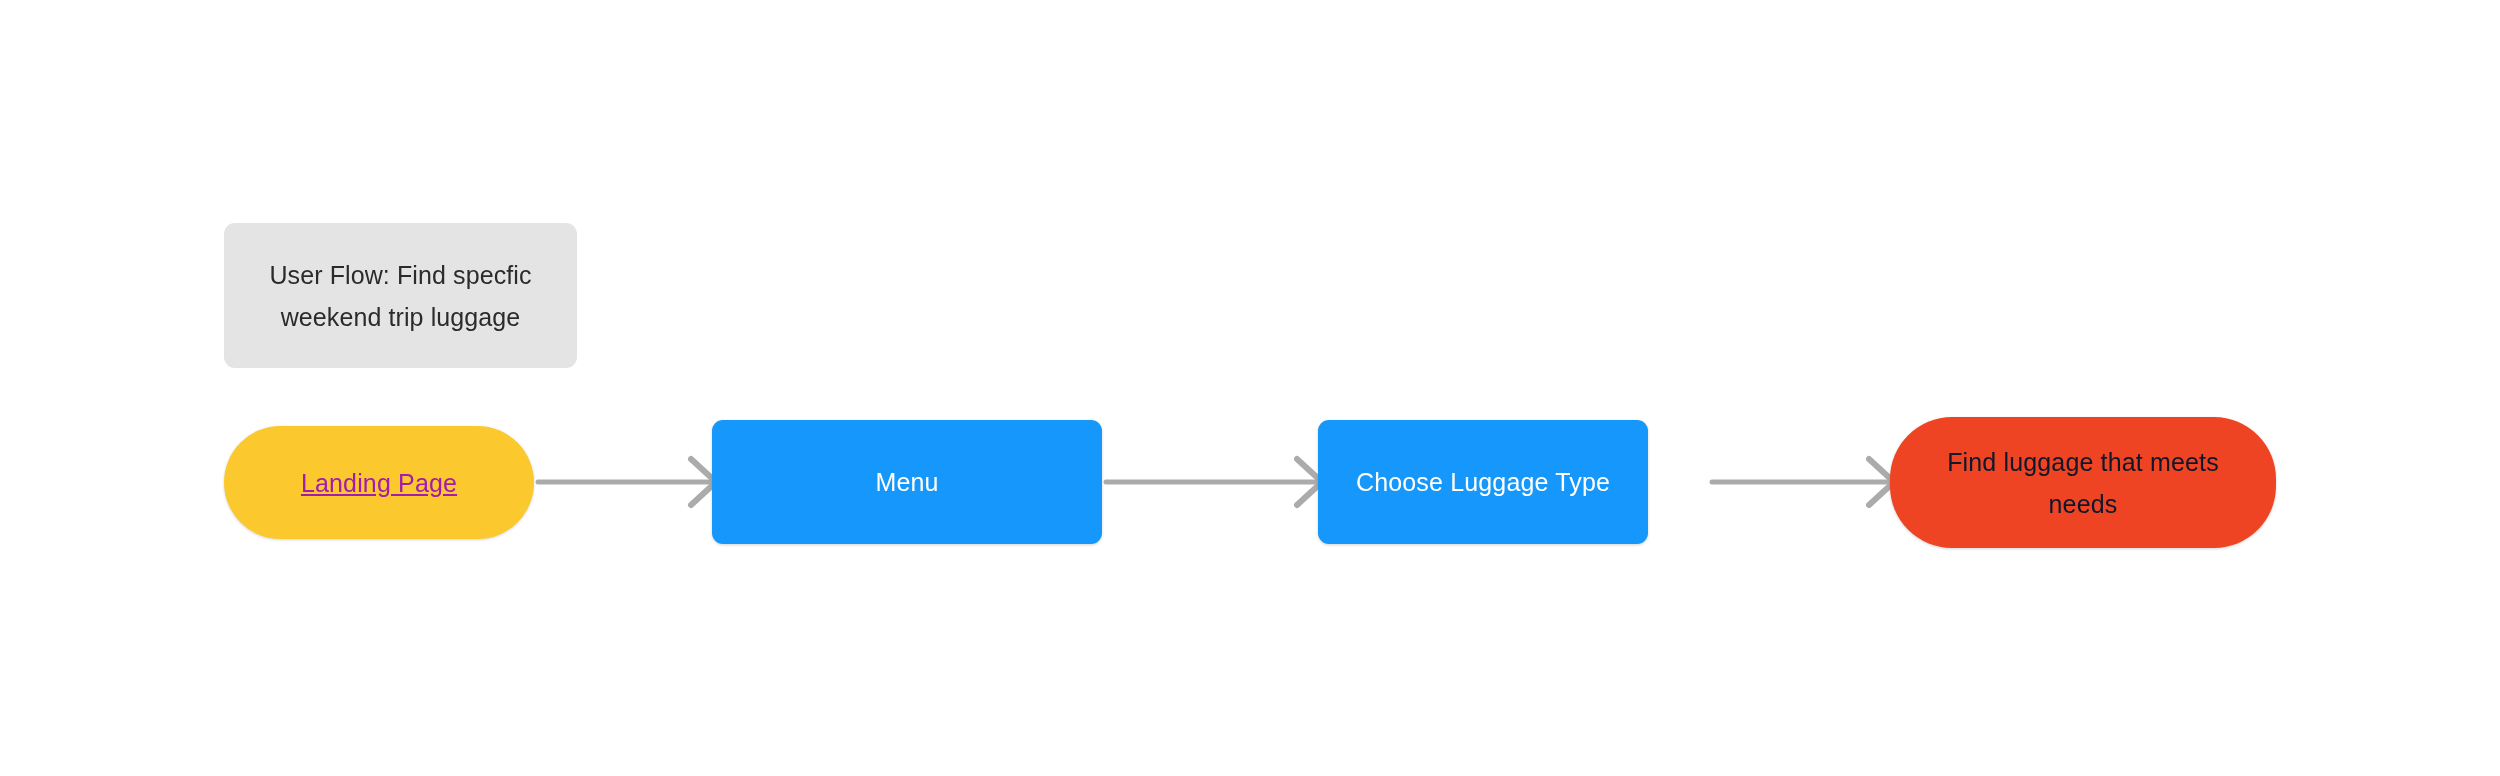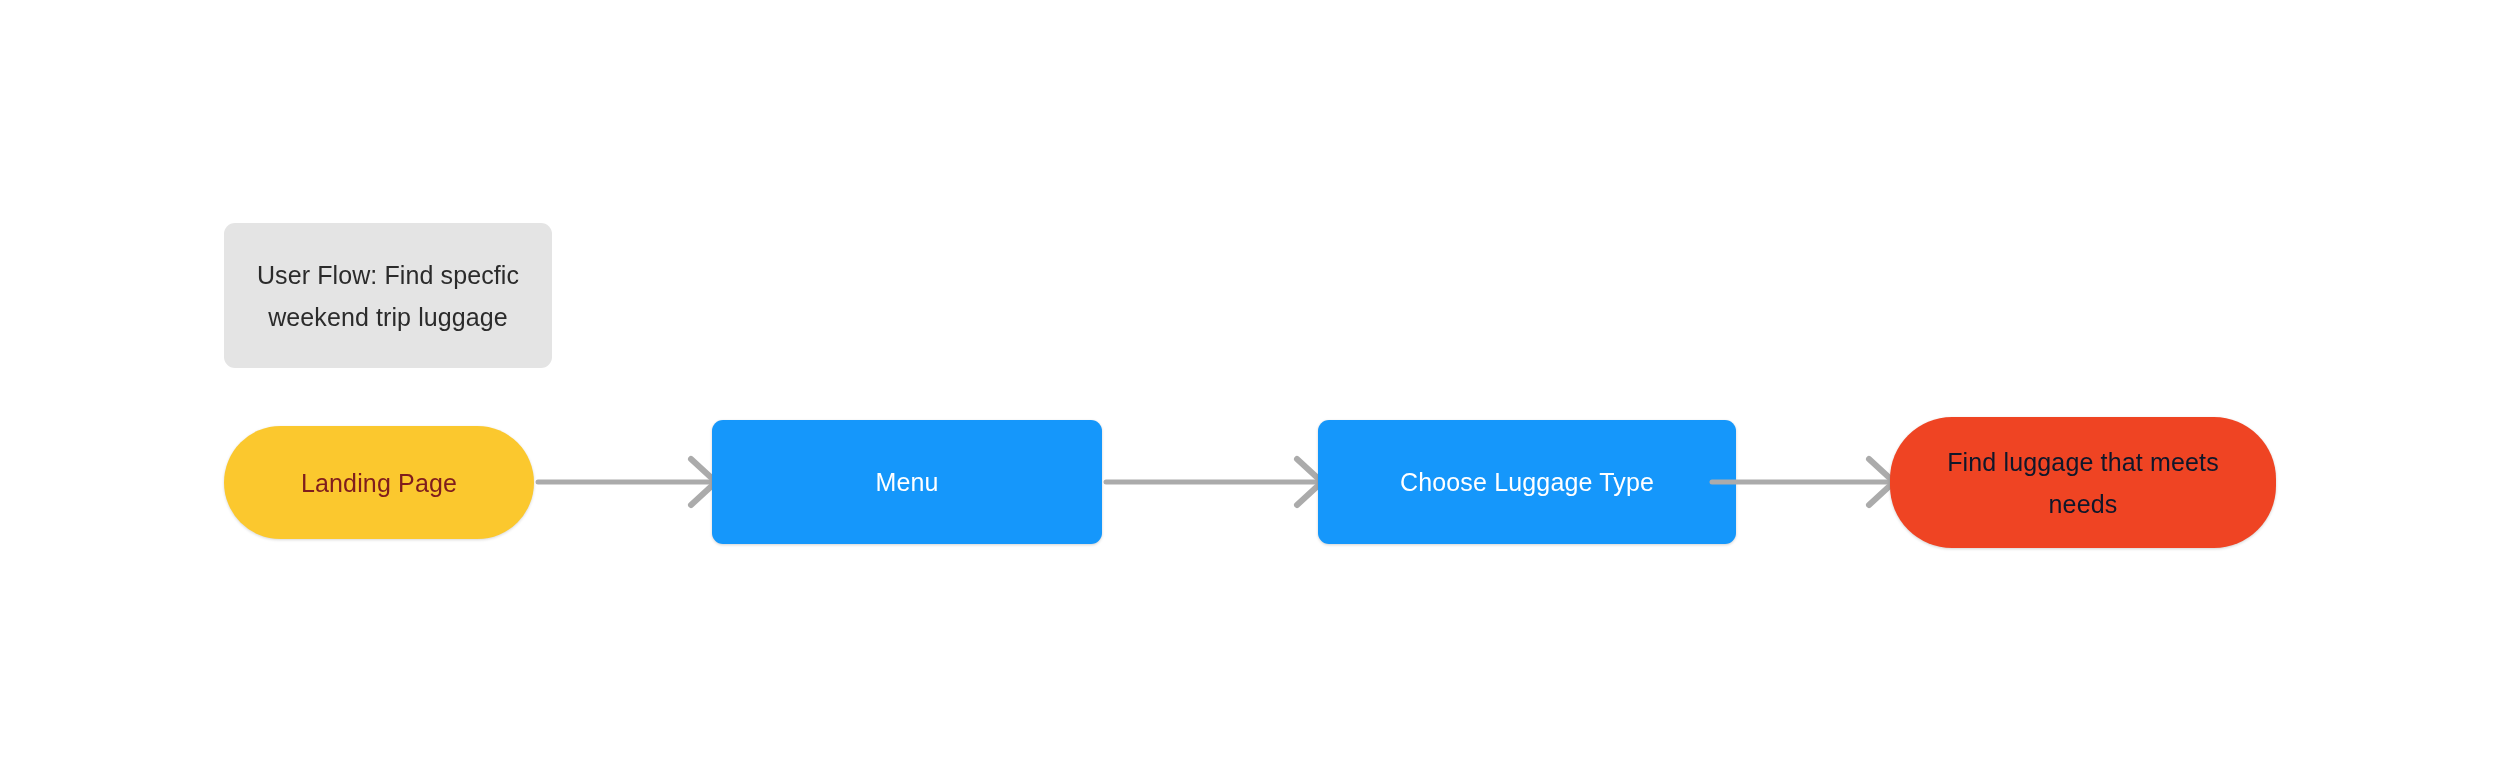--- a/index.html
+++ b/index.html
@@ -20,21 +20,21 @@
     width: 2500px;
     height: 776px;
     background: #ffffff;
   }
 
   
   .title-card {
     position: absolute;
     left: 224px;
     top: 223px;
-    width: 328px;
+    width: 353px;
     height: 145px;
     background: #e4e4e4;
     border-radius: 11px;
     display: flex;
     align-items: center;
     justify-content: center;
     box-sizing: border-box;
     padding: 0 26px;
   }
   .title-card .title-text {
@@ -63,37 +63,37 @@
 
   .node-landing {
     left: 224px;
     top: 426px;
     width: 310px;
     height: 113px;
     background: #fbc82e;
     border-radius: 57px;
     box-shadow: 0 1px 3px rgba(0,0,0,0.16);
   }
-  .node-landing .node-label { color: #7f1d1d; }
+  .node-landing .node-label { color: #a21caf; text-decoration: underline; }
 
   .node-menu {
     left: 712px;
     top: 420px;
     width: 390px;
     height: 124px;
     background: #1597fb;
     border-radius: 11px;
     box-shadow: 0 1px 3px rgba(0,0,0,0.18);
   }
   .node-menu .node-label { color: #ffffff; }
 
   .node-luggage-type {
     left: 1318px;
     top: 420px;
-    width: 418px;
+    width: 330px;
     height: 124px;
     background: #1597fb;
     border-radius: 11px;
     box-shadow: 0 1px 3px rgba(0,0,0,0.18);
   }
   .node-luggage-type .node-label { color: #ffffff; }
 
   .node-find-luggage {
     left: 1890px;
     top: 417px;

